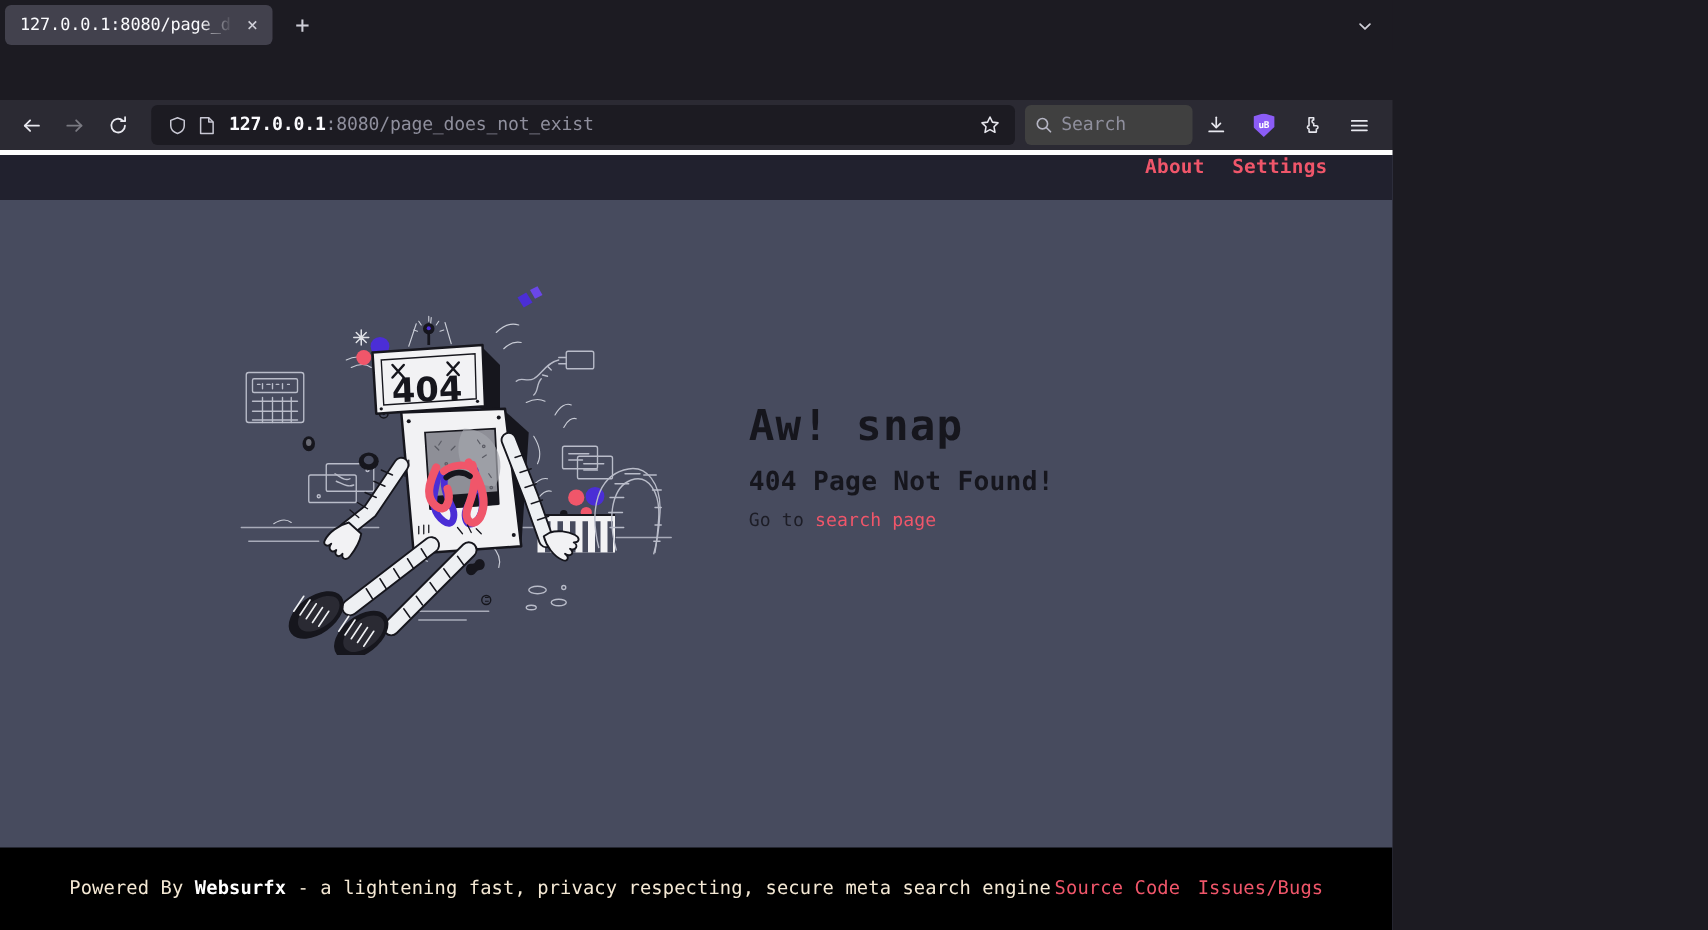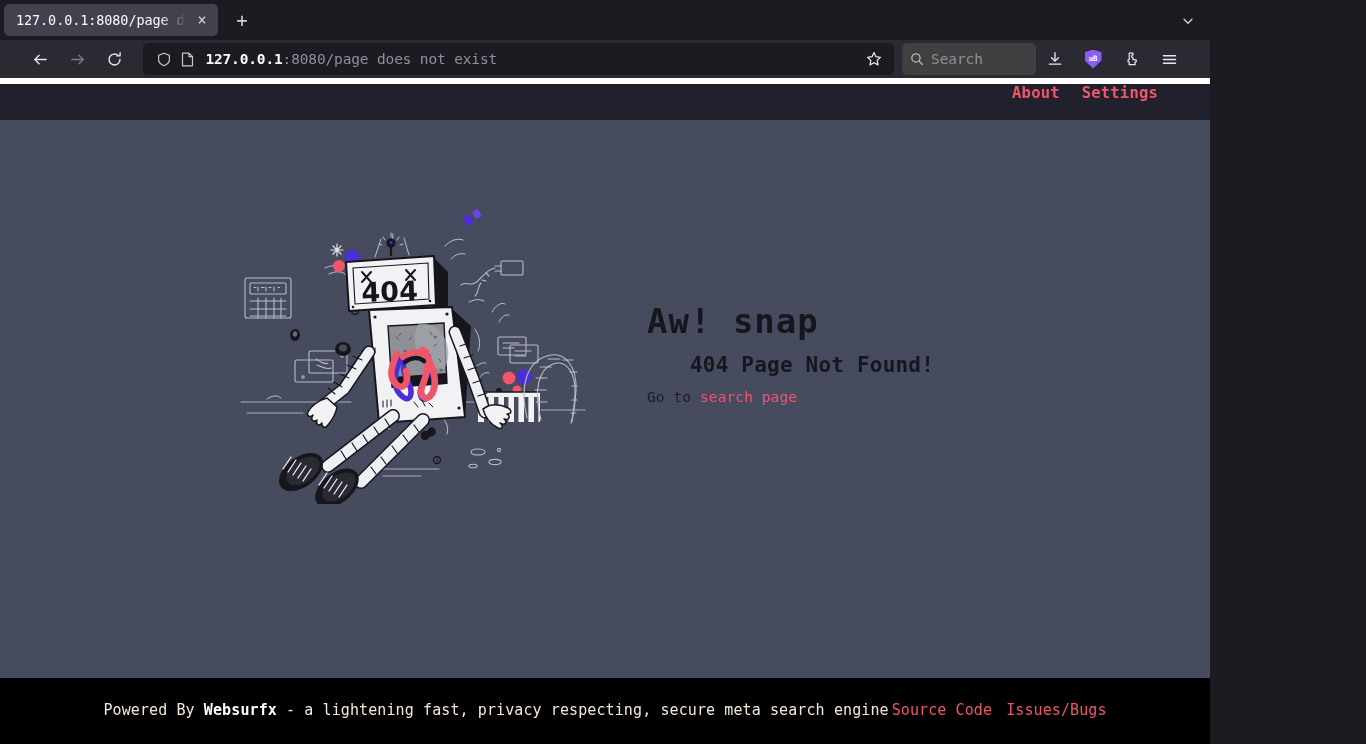--- a/index.html
+++ b/index.html
@@ -5,21 +5,21 @@
 <style>
   * { box-sizing: border-box; margin: 0; padding: 0; }
   html, body {
     width: 1366px; height: 744px;
     overflow: hidden;
     background: #1c1b22;
     font-family: "DejaVu Sans Mono", "Liberation Mono", monospace;
   }
 
   
-  #browser { width: 1210px; height: 744px; display: flex; flex-direction: column; }
+  #browser { width: 1114px; height: 744px; display: flex; flex-direction: column; }
 
   .tabstrip {
     height: 40px; background: #1c1b22;
     display: flex; align-items: center; padding: 0 4px;
     flex: 0 0 40px; position: relative;
   }
   .tab {
     height: 32px; width: 214px;
     background: #42414d; border-radius: 5px;
     display: flex; align-items: center;
@@ -51,22 +51,23 @@
     position: absolute; right: 8px; top: 8px;
     width: 28px; height: 26px;
     display: flex; align-items: center; justify-content: center;
     cursor: pointer;
   }
 
   .navbar {
     height: 44px; flex: 0 0 44px;
     background: #2b2a33;
     display: flex; align-items: center;
-    padding: 0 22px; gap: 0;
-    border-bottom: 6px solid #ffffff;
+    padding: 0 8px; gap: 0;
+    border-bottom: 4px solid #ffffff;
+    margin-top: 40px;
   }
   .navbtn {
     width: 34px; height: 32px; margin: 0 2px;
     display: flex; align-items: center; justify-content: center;
     border-radius: 4px; cursor: pointer;
   }
   .navbtn.disabled { opacity: 0.42; }
   .navbtn svg { display: block; }
 
   .urlbar {
@@ -133,21 +134,21 @@
   .error-illustration { flex: 0 0 360px; }
   .error-illustration svg { display: block; width: 360px; height: 300px; }
 
   .error-text { flex: 0 0 auto; width: 330px; }
   .error-title {
     font-size: 34px; font-weight: 700; color: #16161d;
     letter-spacing: 1px; line-height: 1.1; margin-bottom: 13px;
   }
   .error-subtitle {
     font-size: 21px; font-weight: 700; color: #16161d;
-    letter-spacing: 0.2px; margin-bottom: 12px; text-align: center;
+    letter-spacing: 0.2px; margin-bottom: 12px;
   }
   .error-cta { font-size: 14.5px; color: #1d1d26; letter-spacing: 0.1px; }
   .error-cta a { color: #f0566a; text-decoration: none; cursor: pointer; }
 
   .site-footer {
     flex: 0 0 66px; background: #000000;
     display: flex; flex-direction: row;
     align-items: center; justify-content: center; gap: 3px;
     padding-bottom: 2px;
   }

